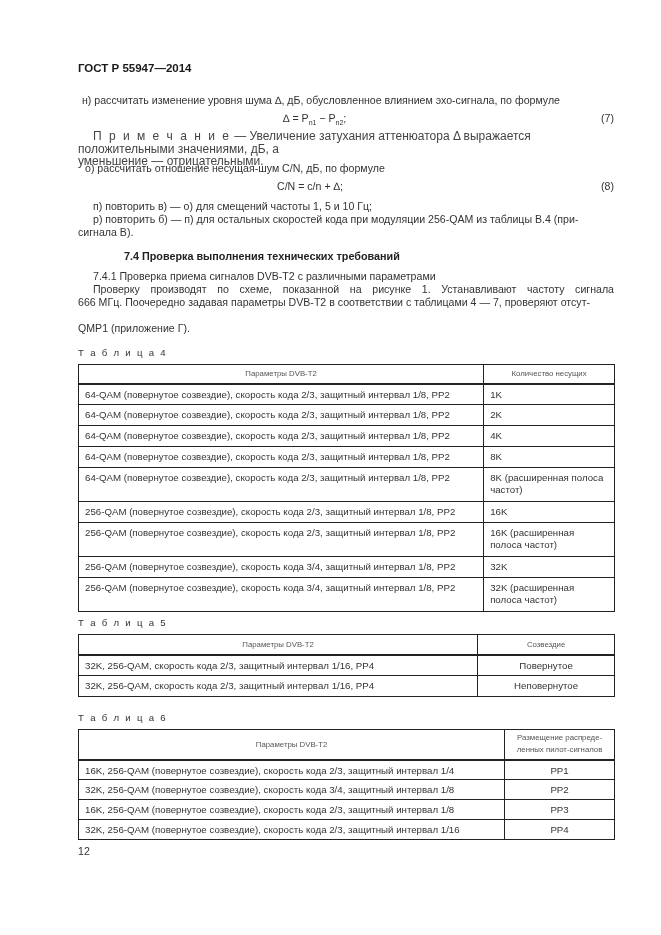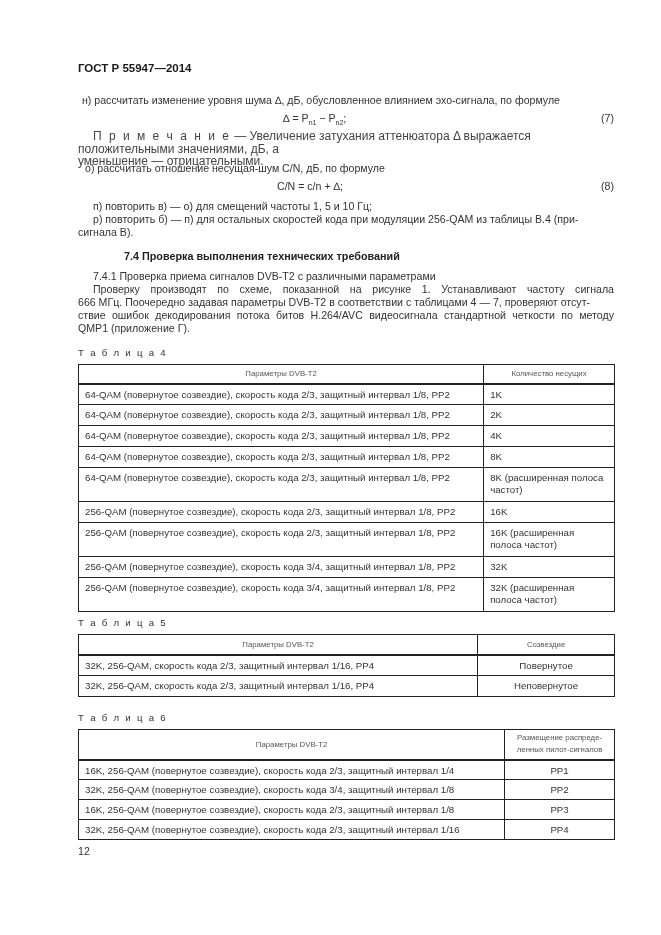--- a/index.html
+++ b/index.html
@@ -46,21 +46,20 @@
   <div class="eqn" style="top:180px;">(8)</div>
 
   <div class="p" style="left:93px; top:200px;">п)  повторить в) — о) для смещений частоты 1, 5 и 10 Гц;</div>
   <div class="p" style="left:93px; top:213px;">р)  повторить б) — п) для остальных скоростей кода при модуляции 256-QAM из таблицы В.4 (при-</div>
   <div class="p" style="left:78px; top:226px;">сигнала В).</div>
 
   <div class="sect">7.4 Проверка выполнения технических требований</div>
   <div class="p" style="left:93px; top:270px;">7.4.1 Проверка приема сигналов DVB-T2 с различными параметрами</div>
   <div class="p just" style="left:93px; top:283px; width:521px;">Проверку производят по схеме, показанной на рисунке 1. Устанавливают частоту сигнала</div>
   <div class="p" style="left:78px; top:296px;">666 МГц. Поочередно задавая параметры DVB-T2 в соответствии с таблицами 4 — 7, проверяют отсут-</div>
-  <div class="p just" style="left:78px; top:309px; width:536px;">ствие ошибок декодирования потока битов H.264/AVC видеосигнала стандартной четкости по методу</div>
   <div class="p" style="left:78px; top:322px;">QMP1 (приложение  Г).</div>
 
   <div class="tcap" style="top:347px;">Т а б л и ц а  4</div>
   <table style="left:78px; top:364px; width:537px;">
     <colgroup>
         <col style="width:406px">
         <col style="width:131px">
       </colgroup>
     <tbody>
         <tr class="hdrrow" style="height:19px;">

